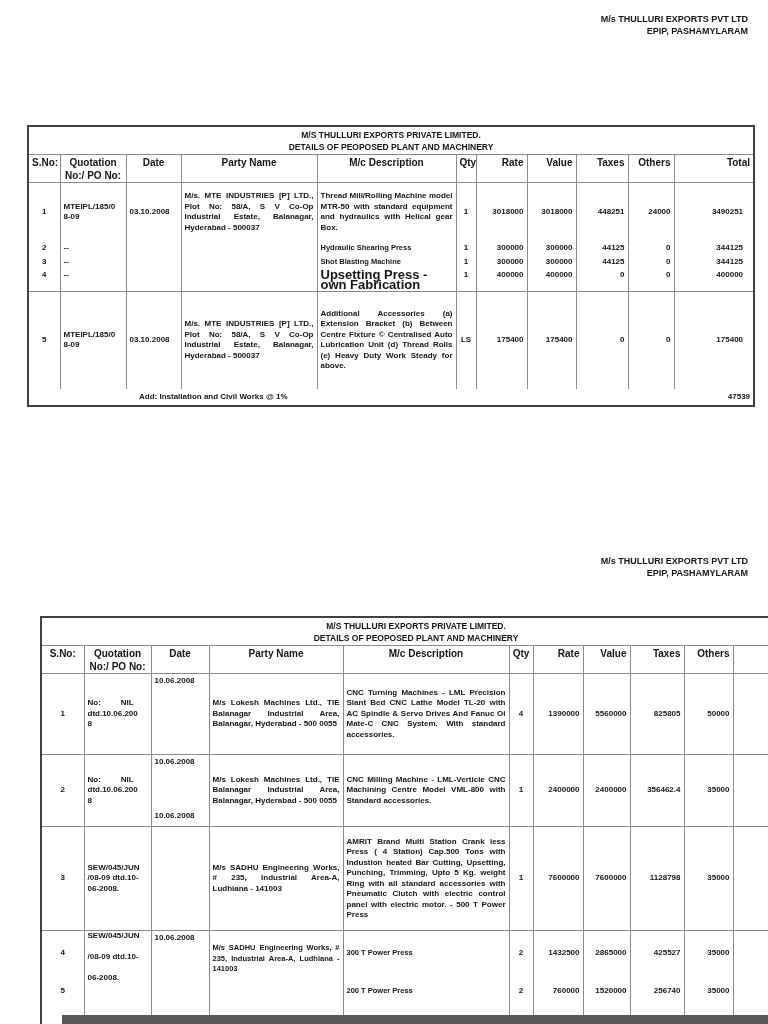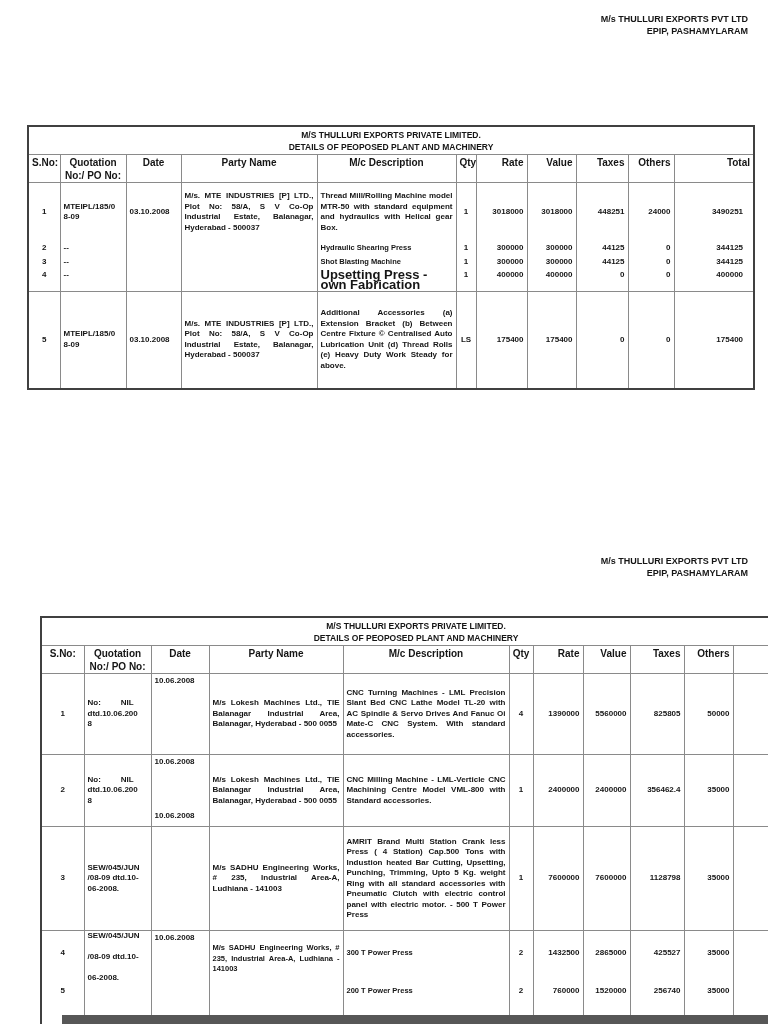--- a/index.html
+++ b/index.html
@@ -148,20 +148,25 @@
       <td class="just">M/s. MTE INDUSTRIES [P] LTD., Plot No: 58/A, S V Co-Op Industrial Estate, Balanagar, Hyderabad - 500037</td>
       <td class="just">Additional Accessories (a) Extension Bracket (b) Between Centre Fixture © Centralised Auto Lubrication Unit (d) Thread Rolls (e) Heavy Duty Work Steady for above.</td>
       <td class="cen">LS</td>
       <td class="rt">175400</td>
       <td class="rt">175400</td>
       <td class="rt">0</td>
       <td class="rt">0</td>
       <td class="rt padTot">175400</td>
     </tr>
 
+    <tr class="tot" style="height:17px">
+      <td colspan="2"></td>
+      <td colspan="8" style="padding-left:13px">Add: Installation and Civil Works @ 1%</td>
+      <td class="amt uline">47539</td>
+    </tr>
   </tbody>
     </table>
 
   <div class="letterhead lh2">
     <div>M/s THULLURI EXPORTS PVT LTD</div>
     <div>EPIP, PASHAMYLARAM</div>
   </div>
 
   <table class="t" id="t2">
     <colgroup>

